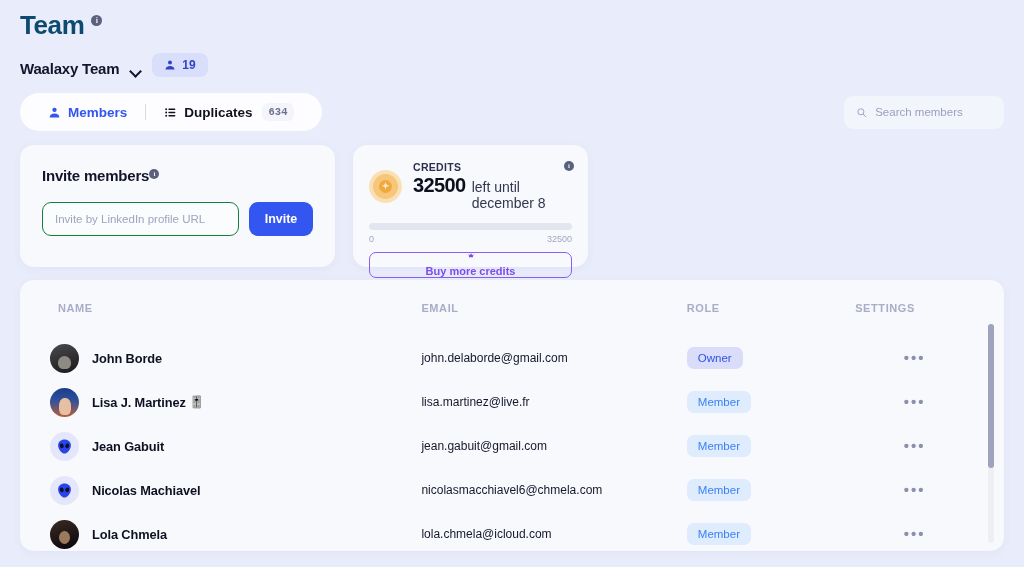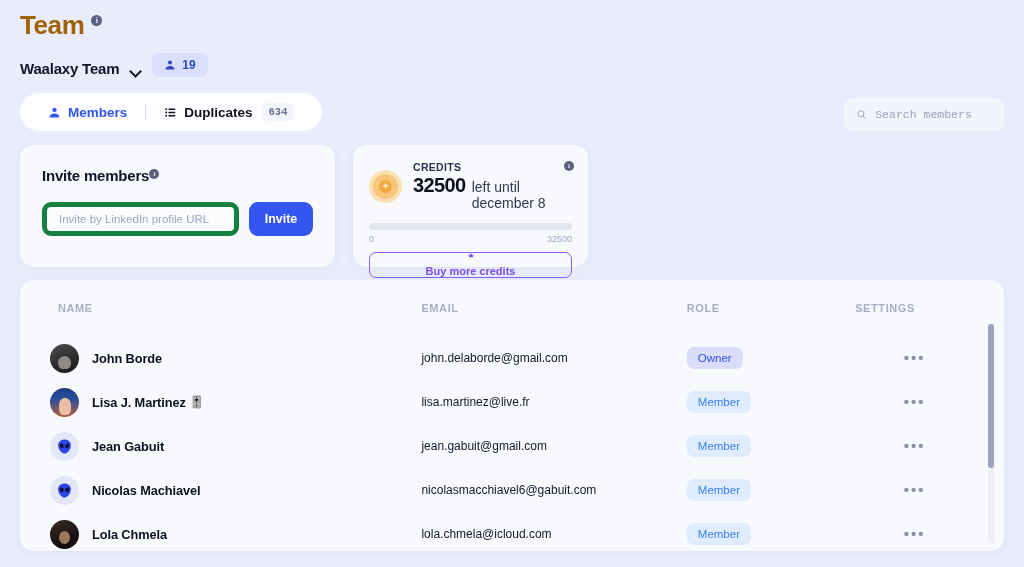--- a/index.html
+++ b/index.html
@@ -20,21 +20,21 @@
     display: flex;
     align-items: flex-start;
     gap: 7px;
     padding: 10px 0 0 20px;
   }
   .page-title {
     font-size: 26px;
     font-weight: 700;
     letter-spacing: -0.4px;
     line-height: 30px;
-    color: #a16207;
+    color: #0c4a6e;
   }
   .info-dot {
     width: 11px; height: 11px;
     border-radius: 50%;
     background: #5b607d;
     display: inline-flex;
     align-items: center;
     justify-content: center;
     color: #e9ecfa;
     font-size: 8px;
@@ -79,21 +79,21 @@
     border-radius: 8px;
     padding: 5px 12px;
     font-size: 12px;
     font-weight: 700;
     color: #2f45c5;
   }
 
   
   .tabs-bar {
     display: flex;
-    align-items: flex-end;
+    align-items: center;
     justify-content: space-between;
     padding: 16px 20px 0 20px;
   }
   .tabs {
     display: inline-flex;
     align-items: center;
     background: #fdfdff;
     border-radius: 24px;
     padding: 8px 14px;
     gap: 0;
@@ -129,21 +129,20 @@
 
   .search-box {
     display: flex;
     align-items: center;
     gap: 8px;
     width: 160px;
     height: 33px;
     background: #f3f5fd;
     border-radius: 9px;
     padding: 0 12px;
-    font-family: Liberation Mono, monospace;
   }
   .search-box input {
     border: 0;
     background: transparent;
     outline: none;
     font-family: inherit;
     font-size: 11.5px;
     color: #8e93b0;
     width: 100%;
   }
@@ -176,21 +175,21 @@
   }
   .invite-form {
     display: flex;
     align-items: center;
     gap: 10px;
     margin-top: 18px;
   }
   .invite-input {
     flex: 1;
     height: 34px;
-    border: 5px solid #15803d;
+    border: 1px solid #15803d;
     border-radius: 9px;
     background: #fbfcfe;
     padding: 0 12px;
     font-family: inherit;
     font-size: 11.5px;
     color: #9399b6;
     outline: none;
   }
   .invite-input::placeholder { color: #9fa4bf; }
   .invite-btn {
@@ -593,21 +592,21 @@
               <svg width="17" height="17" viewBox="0 0 24 24">
                 <path d="M12 2C6.8 2 3 5.6 3 10.2 3 15.6 7.6 22 12 22s9-6.4 9-11.8C21 5.6 17.2 2 12 2z" fill="#2a44e8"></path>
                 <ellipse cx="8.2" cy="11" rx="2.7" ry="3.4" fill="#0b1030" transform="rotate(-18 8.2 11)"></ellipse>
                 <ellipse cx="15.8" cy="11" rx="2.7" ry="3.4" fill="#0b1030" transform="rotate(18 15.8 11)"></ellipse>
               </svg>
             </span>
             <span class="member-name">
               <span>Nicolas Machiavel</span>
             </span>
           </div>
-          <div class="cell-email">nicolasmacchiavel6@gabuit.com</div>
+          <div class="cell-email">nicolasmacchiavel6@chmela.com</div>
           <div class="cell-role"><span class="role-badge role-member">Member</span></div>
           <div class="cell-settings">
             <span class="dots">•••</span>
           </div>
         </div>
         <div class="trow">
           <div class="cell-name">
             <span class="avatar av-lola"></span>
             <span class="member-name">
               <span>Lola Chmela</span>

